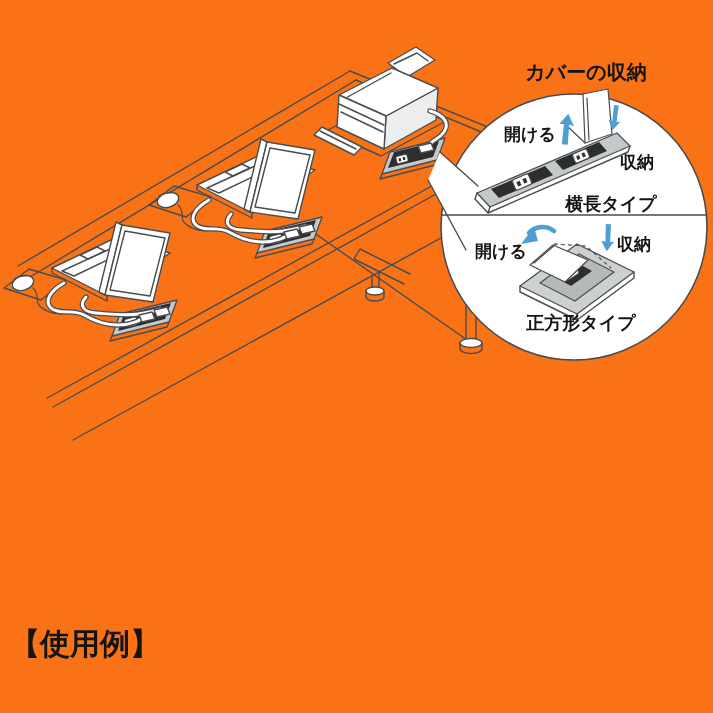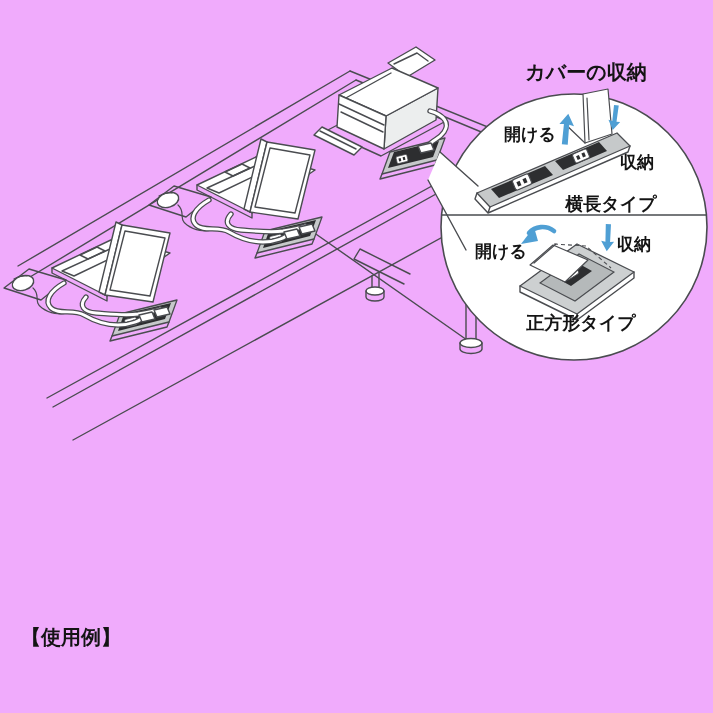--- a/index.html
+++ b/index.html
@@ -1,19 +1,19 @@
 <!DOCTYPE html>
 <html style="--ink: #4a4c50; --text: #141414; --arrow-blue: #4f9fd4; --strip-rim: #c6c9ca; --outlet-dark: #2d2e30; --plate-gray: #cdd0d1; --recess-gray: #b5b9ba; --printer-side: #eceeee;"><head>
 <meta charset="utf-8">
 <style>
   html,body{margin:0;padding:0;background:#fff;}
-  .stage{position:relative;width:713px;height:713px;background:#f0abfc;overflow:hidden;
+  .stage{position:relative;width:713px;height:713px;background:#f97316;overflow:hidden;
          font-family:"DejaVu Sans",sans-serif;}
   .stage svg{position:absolute;left:0;top:0;}
-  .caption{position:absolute;left:21px;top:624px;font-weight:bold;font-size:20px;
+  .caption{position:absolute;left:10px;top:624px;font-weight:bold;font-size:30px;
            color:var(--text,#141414);letter-spacing:0;}
   
   .ln{fill:none;stroke:var(--ink,#4a4c50);stroke-width:1.4;stroke-linejoin:round;stroke-linecap:round;}
   .lnw{fill:#fff;stroke:var(--ink,#4a4c50);stroke-width:1.4;stroke-linejoin:round;}
   .side{fill:var(--printer-side,#eceeee);stroke:var(--ink,#4a4c50);stroke-width:1.4;stroke-linejoin:round;}
   .thin{fill:none;stroke:var(--ink,#4a4c50);stroke-width:1.2;stroke-linecap:round;}
   .tube-o{fill:none;stroke:var(--ink,#4a4c50);stroke-width:5.4;stroke-linecap:round;}
   .tube-i{fill:none;stroke:#fff;stroke-width:2.9;stroke-linecap:round;}
   .rim{fill:var(--strip-rim,#c6c9ca);stroke:var(--ink,#4a4c50);stroke-width:1.3;stroke-linejoin:round;}
   .dark{fill:var(--outlet-dark,#2d2e30);stroke:none;}

